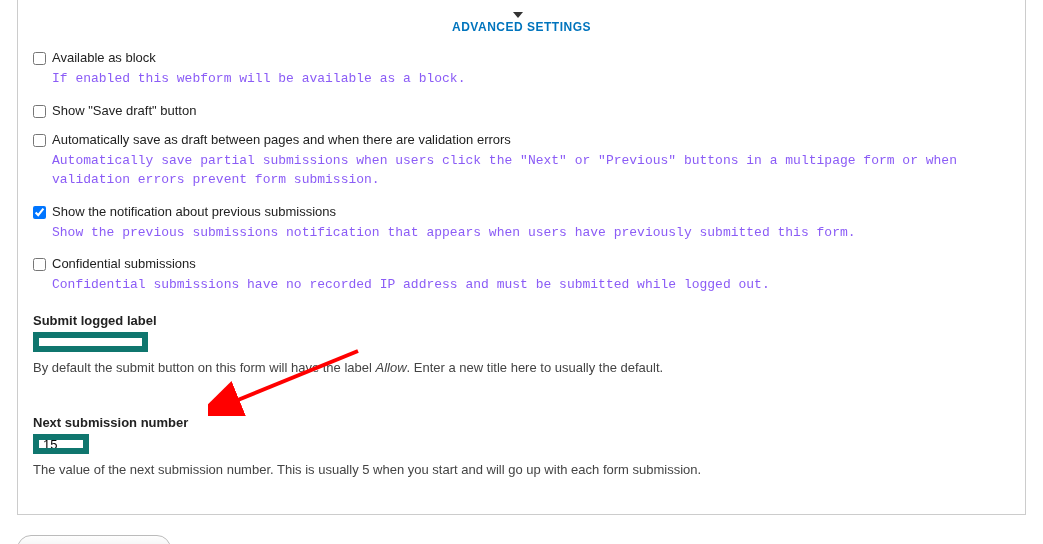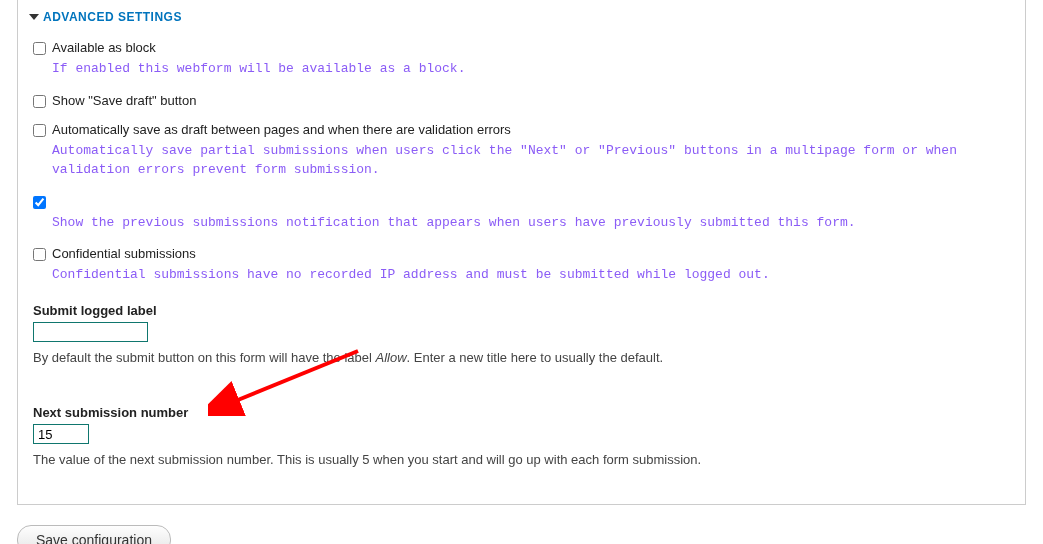--- a/index.html
+++ b/index.html
@@ -21,20 +21,21 @@
     border-top: none;
     padding: 0 15px 20px 15px;
     position: relative;
   }
   .legend-row {
     display: flex;
     align-items: center;
     padding-top: 10px;
     padding-bottom: 10px;
     cursor: pointer;
+    flex-direction: column;
   }
   .legend-row .tri {
     width: 0; height: 0;
     border-top: 5px solid transparent;
     border-bottom: 5px solid transparent;
     border-left: 6px solid #333;
     transform: rotate(90deg);
     margin-right: 6px;
     margin-left: -2px;
   }
@@ -68,21 +69,21 @@
     font-family: Liberation Mono, monospace;
   }
   .field-label {
     font-weight: bold;
     color: #222;
     font-size: 13px;
     display: block;
     margin-bottom: 4px;
   }
   .text-input {
-    border: 1px solid #0f766e;
+    border: 6px solid #0f766e;
     height: 20px;
     padding: 1px 4px;
     font-size: 13px;
   }
   .text-input.small { width: 115px; }
   .text-input.tiny  { width: 56px; }
   .help {
     color: #444;
     font-size: 13px;
     margin-top: 6px;
@@ -138,20 +139,21 @@
     <div class="checkbox-row">
       <input type="checkbox" style="">
       <label>Automatically save as draft between pages and when there are validation errors</label>
     </div>
     <div class="description">Automatically save partial submissions when users click the "Next" or "Previous" buttons in a multipage form or when validation errors prevent form submission.</div>
   </div>
 
   <div class="form-item">
     <div class="checkbox-row">
       <input type="checkbox" checked="" style="">
+      <label>Show the notification about previous submissions</label>
     </div>
     <div class="description">Show the previous submissions notification that appears when users have previously submitted this form.</div>
   </div>
 
   <div class="form-item">
     <div class="checkbox-row">
       <input type="checkbox" style="">
       <label>Confidential submissions</label>
     </div>
     <div class="description">Confidential submissions have no recorded IP address and must be submitted while logged out.</div>

